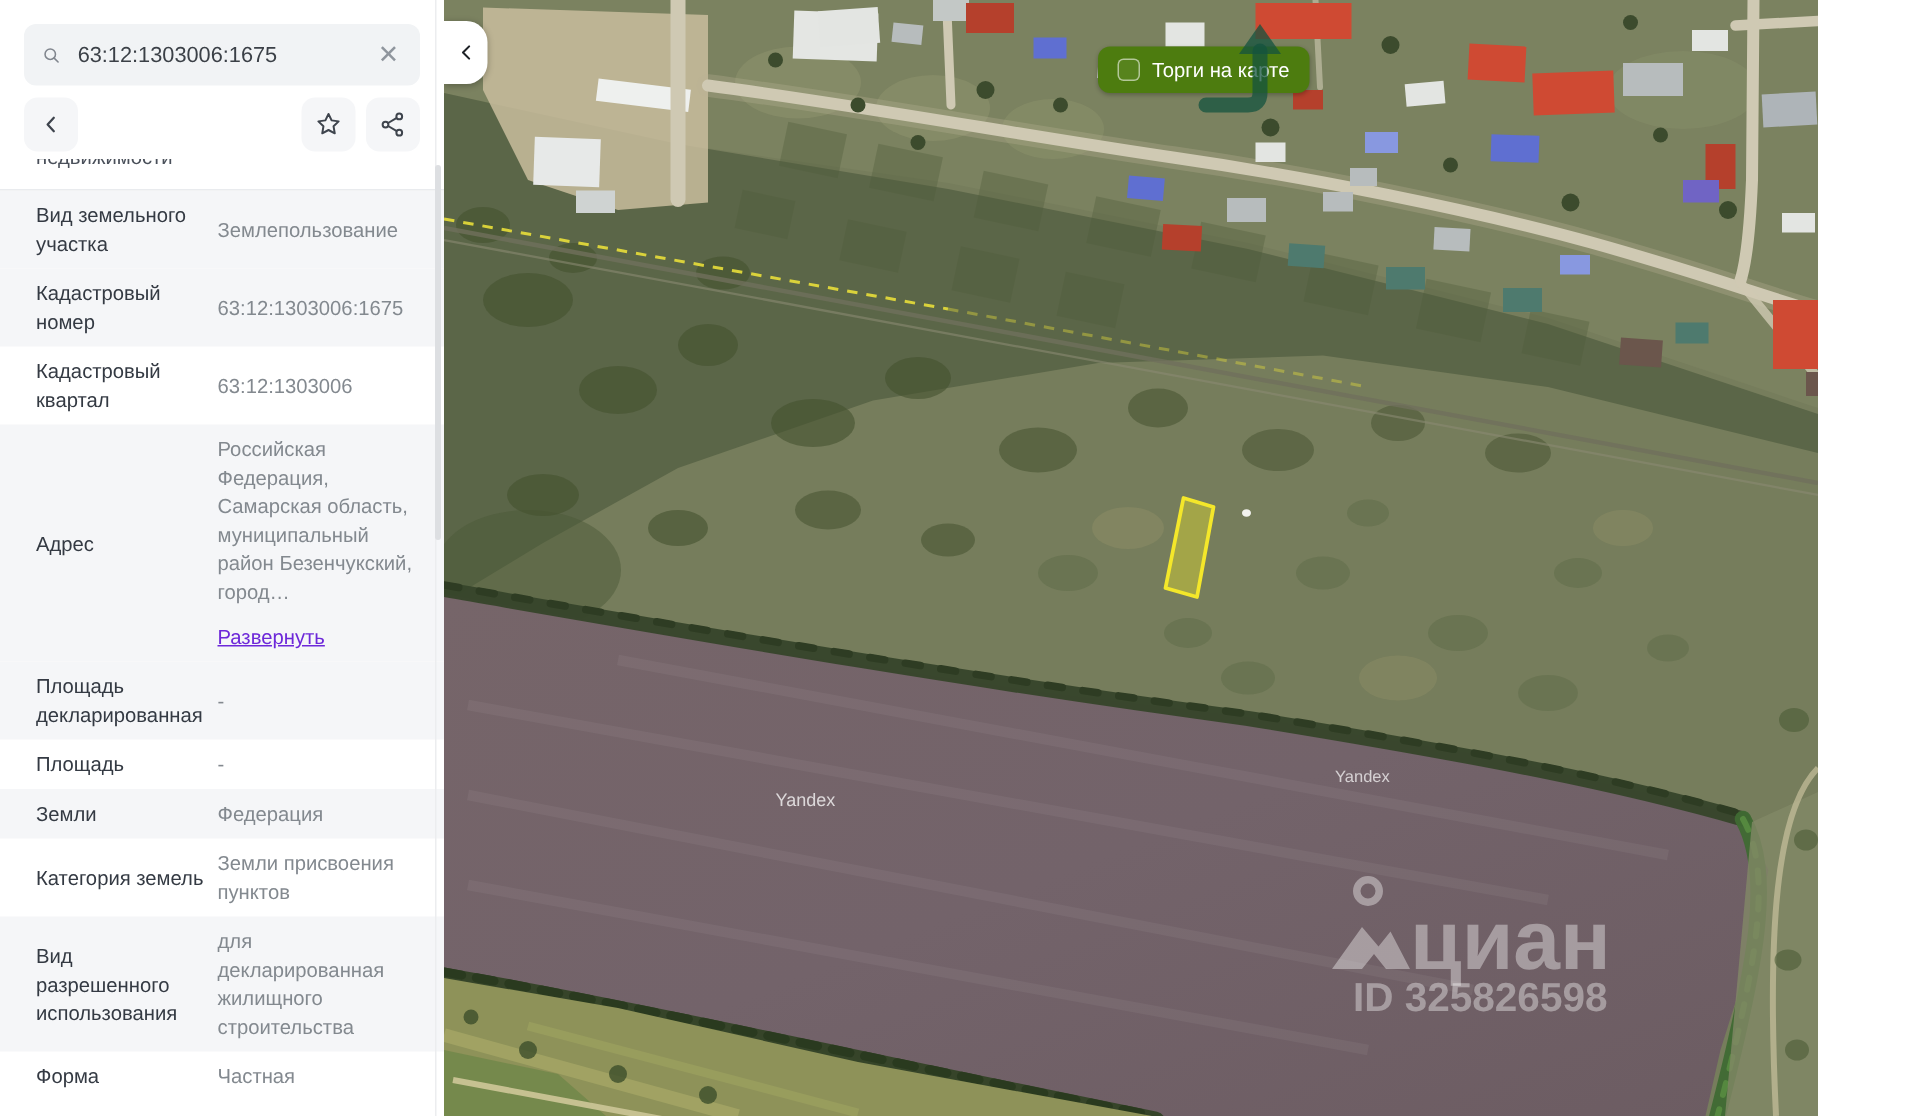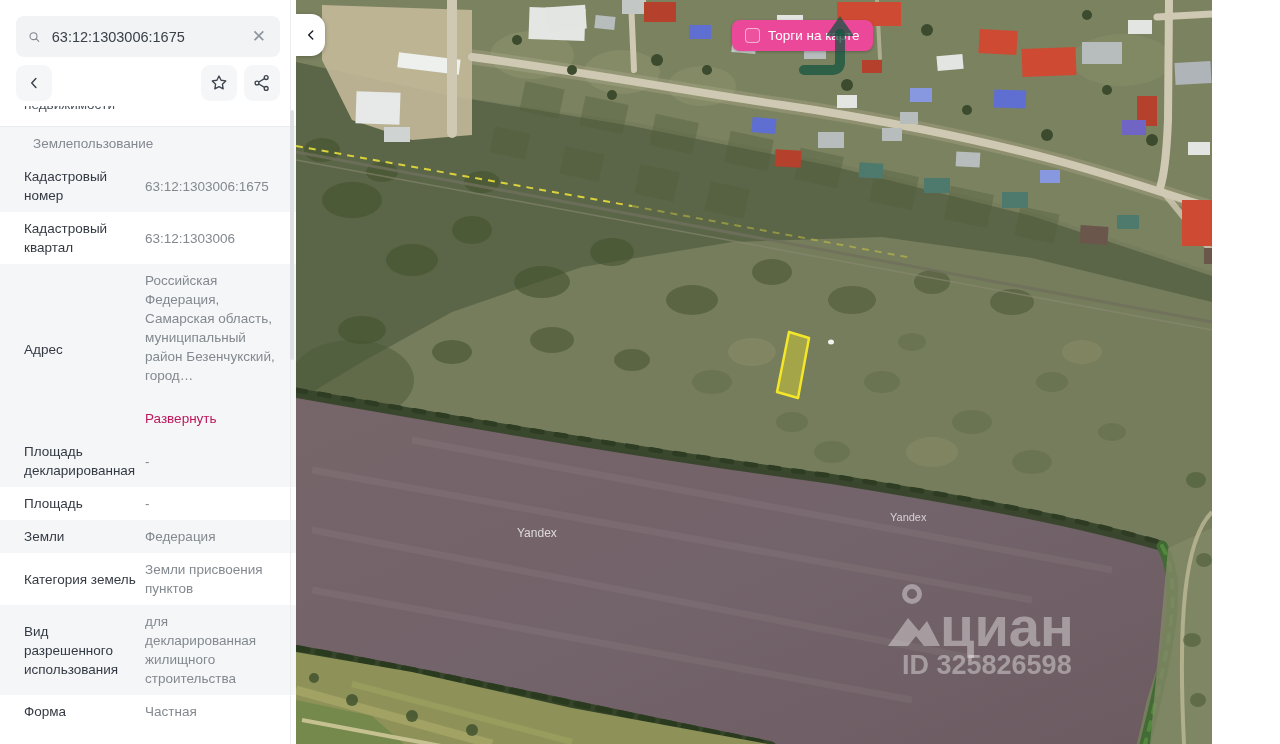--- a/index.html
+++ b/index.html
@@ -30,39 +30,39 @@
   .icon-btn.back { margin-right:auto; }
 
   .clipped-row { position:relative; height:21px; margin-top:5px; overflow:hidden; border-bottom:1px solid #e9ebee; }
   .clipped-row span { position:absolute; top:-9px; left:24px; font-size:13.5px; color:#4a505a; }
 
   .rows { width:100%; }
   .row { display:flex; align-items:center; padding:7px 14px 7px 24px; font-size:13.5px; line-height:19px; }
   .row.alt { background:#f5f6f8; }
   .row .lbl { width:112px; flex:none; color:#343a43; }
   .row .val { flex:1; color:#83898f; padding-left:9px; }
-  .row .val .expand-link { color:#be185d; display:inline-block; margin-top:24px; cursor:pointer; }
+  .row .val .expand-link { color:#6d28d9; text-decoration:underline; display:inline-block; margin-top:11px; cursor:pointer; }
 
   .scroll-thumb { position:absolute; right:2px; top:110px; width:4px; height:250px; border-radius:2px; background:#dddfe2; }
   .scroll-track { position:absolute; right:5px; top:0; bottom:0; width:1px; background:#ecedef; }
 
   
   .map { position:relative; width:916px; height:744px; flex:none; overflow:hidden; background:#6f7757; }
   .map svg.sat { position:absolute; left:0; top:0; }
 
   .collapse-btn {
     position:absolute; left:0; top:14px; width:29px; height:42px; background:#fff;
     border:none; border-radius:0 14px 14px 0; box-shadow:0 1px 4px rgba(0,0,0,.25);
     display:flex; align-items:center; justify-content:center; cursor:pointer; z-index:20; padding:0;
   }
 
   .torgi-btn {
-    position:absolute; left:436px; top:20px; height:31px; z-index:18;
+    position:absolute; left:436px; top:31px; height:31px; z-index:18;
     display:flex; align-items:center; gap:8px; padding:0 13px;
-    background:#ec4899; border:none; border-radius:8px; cursor:pointer;
+    background:#4d7c0f; border:none; border-radius:8px; cursor:pointer;
     color:#fff; font-family:inherit; font-size:13.5px; box-shadow:0 1px 3px rgba(0,0,0,.25);
   }
   .torgi-checkbox {
     width:15px; height:15px; flex:none; border:1.5px solid rgba(255,255,255,.55);
     border-radius:4px; background:rgba(255,255,255,.06);
   }
   .torgi-arrow { position:absolute; left:500px; top:8px; z-index:19; pointer-events:none; }
 </style>
 </head>
 <body>
@@ -99,20 +99,21 @@
       </svg>
     </button>
   </div>
 
   <div class="clipped-row">
     <span>недвижимости</span>
   </div>
 
   <div class="rows">
     <div class="row alt">
+      <div class="lbl">Вид земельного участка</div>
       <div class="val">Землепользование</div>
     </div>
     <div class="row alt">
       <div class="lbl">Кадастровый номер</div>
       <div class="val">63:12:1303006:1675</div>
     </div>
     <div class="row">
       <div class="lbl">Кадастровый квартал</div>
       <div class="val">63:12:1303006</div>
     </div>

